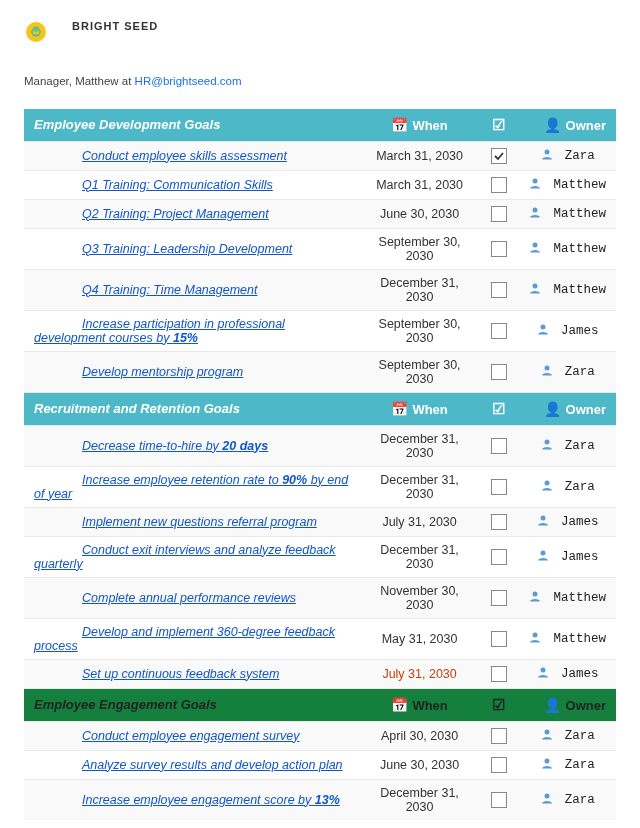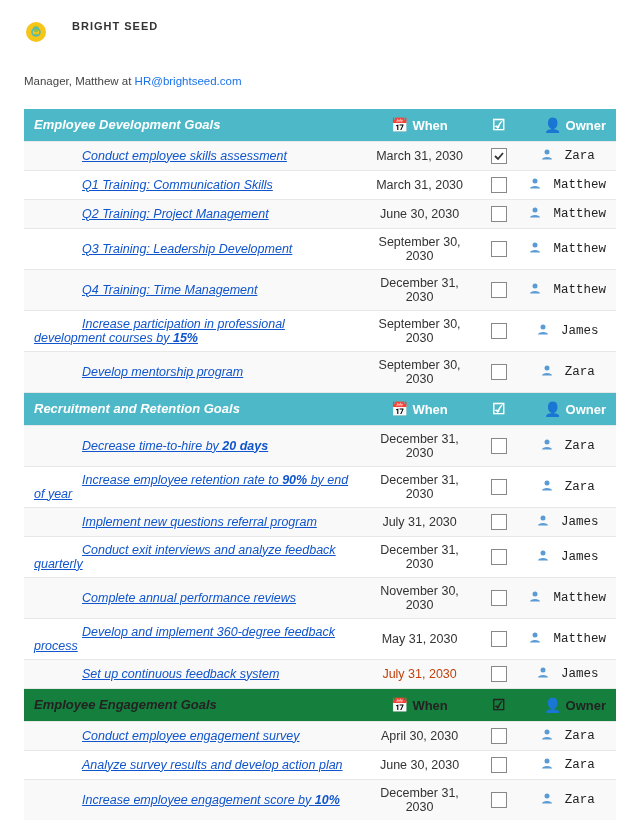--- a/index.html
+++ b/index.html
@@ -546,21 +546,21 @@
               <circle cx="6" cy="4" r="2.5" fill="#5b9bd5"></circle>
               <path d="M1 11.5 C1 8 11 8 11 11.5" fill="#5b9bd5"></path>
             </svg>
           </span>
           <span>Zara</span>
         </div>
       </td>
     </tr>
       <tr class="data-row">
       <td class="col-goal">
-        <span class="goal-link">Increase employee engagement score by <strong>10%</strong></span>
+        <span class="goal-link">Increase employee engagement score by <strong>13%</strong></span>
       </td>
       <td class="col-when" style="color:#333;">December 31, 2030</td>
       <td class="col-check">
         <div class="checkbox-cell">
             <div class="checkbox-sq"></div>
           </div>
       </td>
       <td class="col-owner">
         <div class="owner-cell">
           <span>

